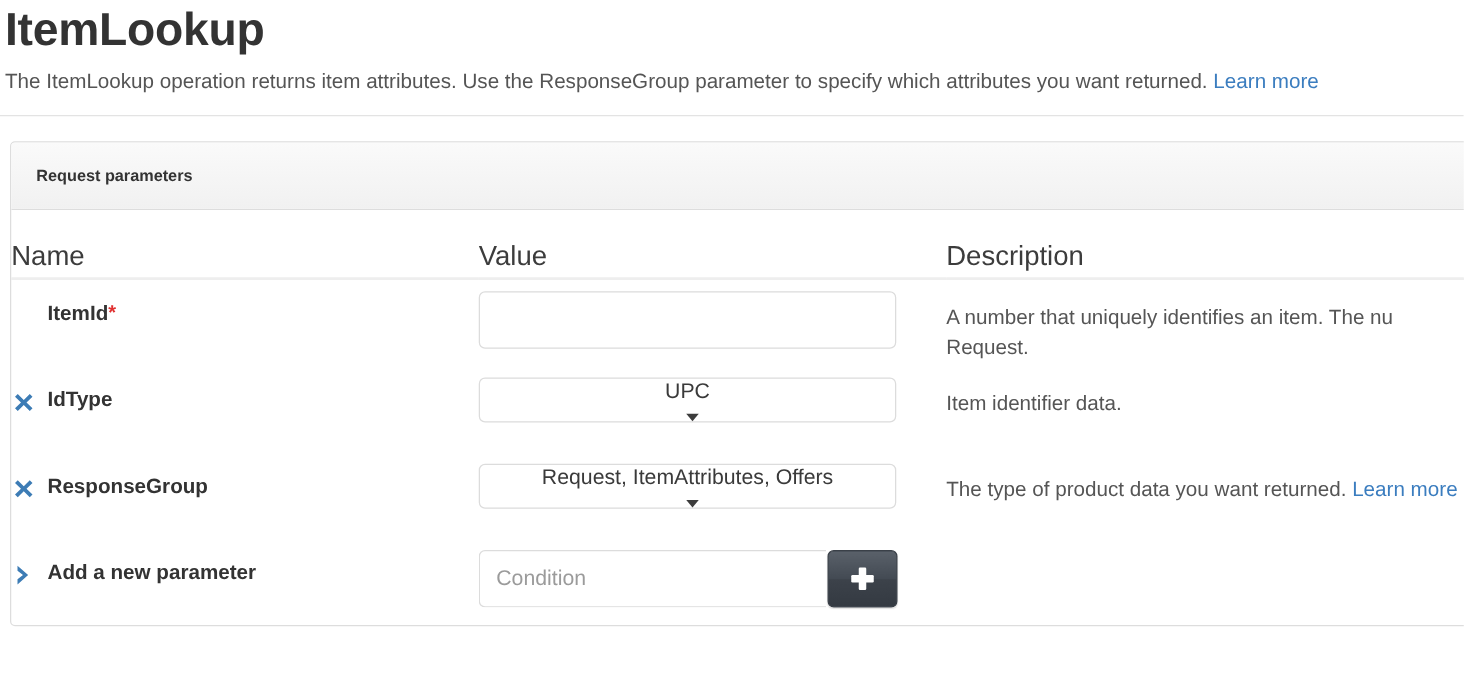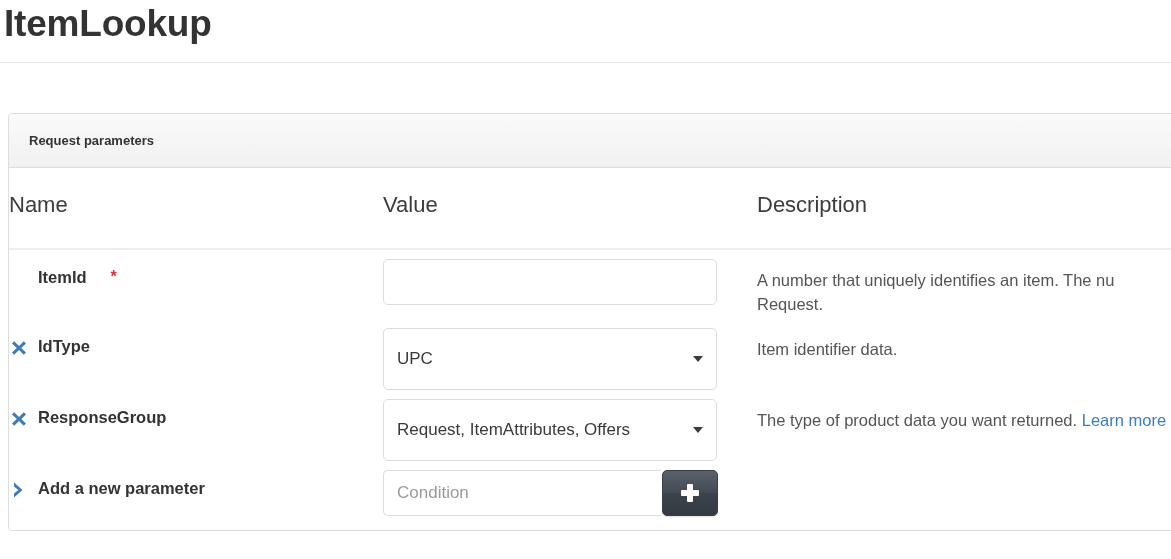--- a/index.html
+++ b/index.html
@@ -93,21 +93,21 @@
     width: 1200px;
     border-collapse: collapse;
     table-layout: fixed;
   }
 
   table.params th {
     text-align: left;
     font-weight: 400;
     font-size: 22px;
     color: #3c3c3c;
-    padding: 24px 0 30px 0;
+    padding: 24px 0 4px 0;
     border-bottom: 2px solid #eeeeee;
     vertical-align: bottom;
   }
 
   table.params td {
     vertical-align: top;
     padding: 0;
     border: none;
   }
 
@@ -123,21 +123,21 @@
   
   .name-wrap {
     display: flex;
     align-items: flex-start;
     padding-top: 18px;
     font-size: 16.5px;
     font-weight: bold;
     color: #333333;
   }
 
-  .name-wrap.indented { padding-left: 29px; gap: 24px; }
+  .name-wrap.indented { padding-left: 29px; }
 
   .name-label { white-space: nowrap; }
 
   .required-star {
     color: #e03030;
     font-weight: bold;
     font-size: 16px;
   }
 
   .icon-btn {
@@ -173,30 +173,31 @@
     color: #333333;
     padding: 0 13px;
     outline: none;
   }
 
   .text-input::placeholder { color: #9b9b9b; }
 
   .select-box {
     position: relative;
     width: 334px;
-    height: 62px;
+    height: 36px;
     box-sizing: border-box;
     border: 1px solid #dcdcdc;
     border-radius: 5px;
     background: #ffffff;
     display: flex;
     align-items: center;
     padding: 0 13px;
     font-size: 17px;
     color: #3a3a3a;
+    flex-direction: column;
   }
 
   .select-value {
     white-space: nowrap;
     overflow: hidden;
     text-overflow: ellipsis;
     flex: 1 1 auto;
   }
 
   .caret {
@@ -282,20 +283,21 @@
 
   .desc-nowrap { white-space: nowrap; }
 </style>
 </head>
 <body>
 
 <div class="page">
 
   <h1 class="page-title">ItemLookup</h1>
 
+  <p class="intro"><span>The ItemLookup operation returns item attributes. Use the ResponseGroup parameter to specify which attributes you want returned.</span> <a href="#">Learn more</a></p>
 
   <div class="hr-top"></div>
 
   <div class="panel">
 
     <div class="panel-heading">
       <span class="panel-heading-title">Request parameters</span>
     </div>
 
     <div class="panel-body">

